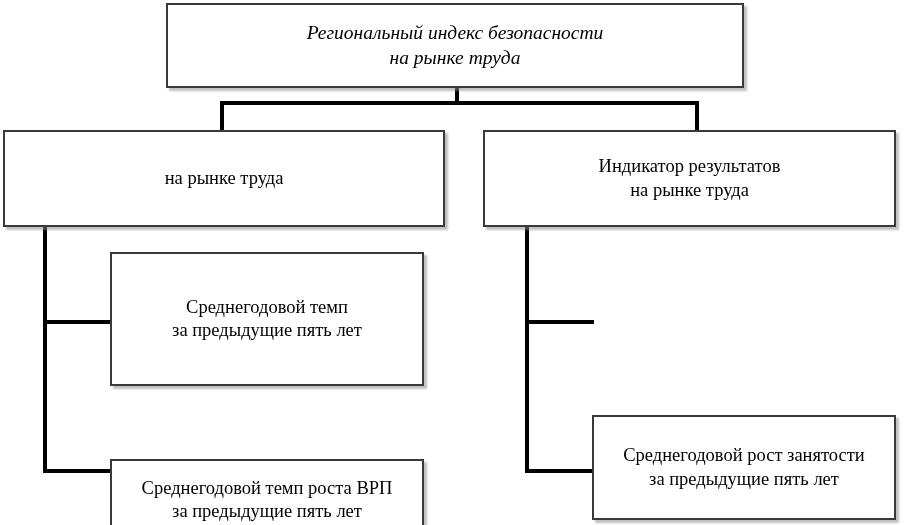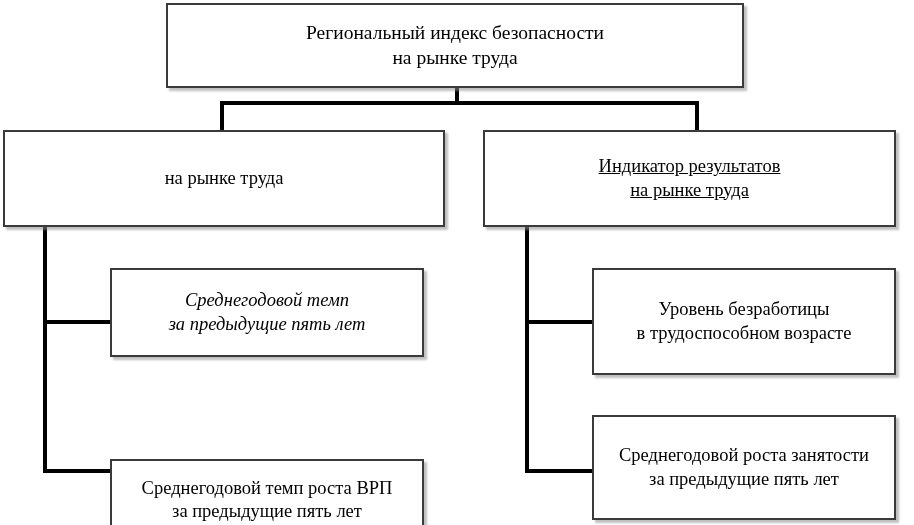--- a/index.html
+++ b/index.html
@@ -61,61 +61,55 @@
   <div class="conn v" style="left:695px; top:101px; height:31px;"></div>
 
   <div class="conn v" style="left:43px; top:225px; height:248px;"></div>
   <div class="conn h" style="left:43px; top:320px; width:69px;"></div>
   <div class="conn h" style="left:43px; top:469px; width:69px;"></div>
 
   <div class="conn v" style="left:525px; top:225px; height:248px;"></div>
   <div class="conn h" style="left:525px; top:320px; width:69px;"></div>
   <div class="conn h" style="left:525px; top:469px; width:69px;"></div>
 
-  <div class="node lvl1" style="left:166px; top:3px; width:578px; height:85px;">
+  <div class="node lvl1" style="left:166px; top:3px; width:578px; height:85px;font-style:italic;">
     <span class="lines">
       <span class="ln">Региональный индекс безопасности</span>
       <span class="ln">на рынке труда</span>
     </span>
   </div>
 
   <div class="node lvl2" style="left:3px; top:130px; width:442px; height:97px;">
     <span class="lines">
       <span class="ln">на рынке труда</span>
     </span>
   </div>
 
-  <div class="node lvl2" style="left:483px; top:130px; width:413px; height:97px;text-decoration:underline;">
+  <div class="node lvl2" style="left:483px; top:130px; width:413px; height:97px;">
     <span class="lines">
       <span class="ln">Индикатор результатов</span>
       <span class="ln">на рынке труда</span>
     </span>
   </div>
 
-  <div class="node lvl3" style="left:110px; top:268px; width:314px; height:89px;font-style:italic;">
+  <div class="node lvl3" style="left:110px; top:252px; width:314px; height:134px;">
     <span class="lines">
       <span class="ln">Среднегодовой темп</span>
       <span class="ln">за предыдущие пять лет</span>
     </span>
   </div>
 
   <div class="node lvl3" style="left:110px; top:415px; width:314px; height:82px;margin-top:44px;">
     <span class="lines">
       <span class="ln">Среднегодовой темп роста ВРП</span>
       <span class="ln">за предыдущие пять лет</span>
     </span>
   </div>
 
-  <div class="node lvl3" style="left:592px; top:268px; width:304px; height:107px;">
-    <span class="lines">
-      <span class="ln">Уровень безработицы</span>
-      <span class="ln">в трудоспособном возрасте</span>
-    </span>
-  </div>
 
   <div class="node lvl3" style="left:592px; top:415px; width:304px; height:105px;">
     <span class="lines">
-      <span class="ln">Среднегодовой роста занятости</span>
+      <span class="ln">Среднегодовой рост занятости</span>
       <span class="ln">за предыдущие пять лет</span>
     </span>
   </div>
 
 </div>
 
 </body></html>

